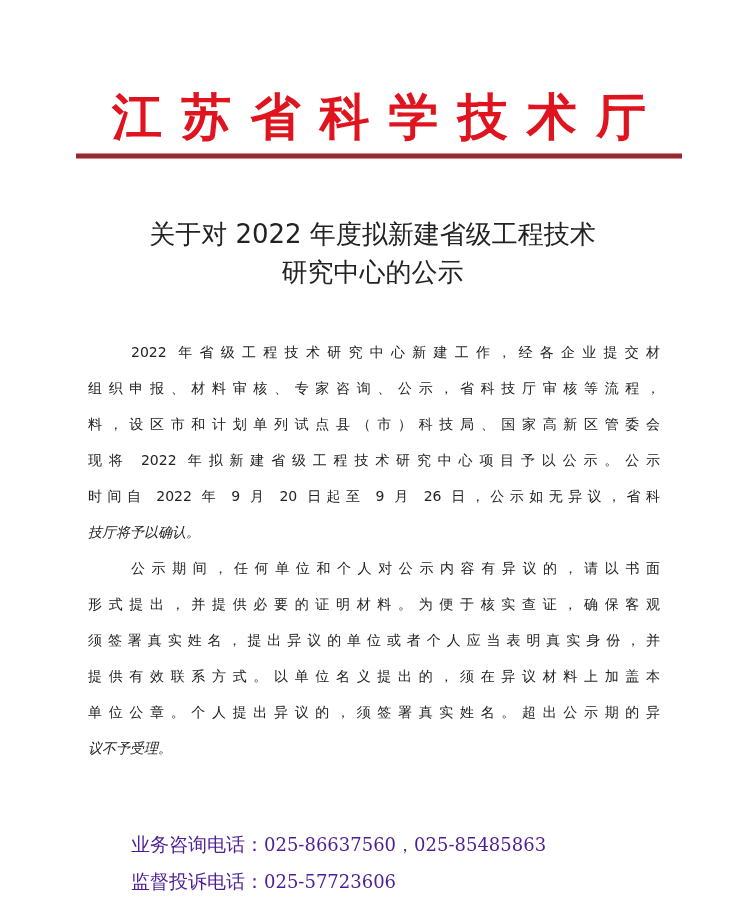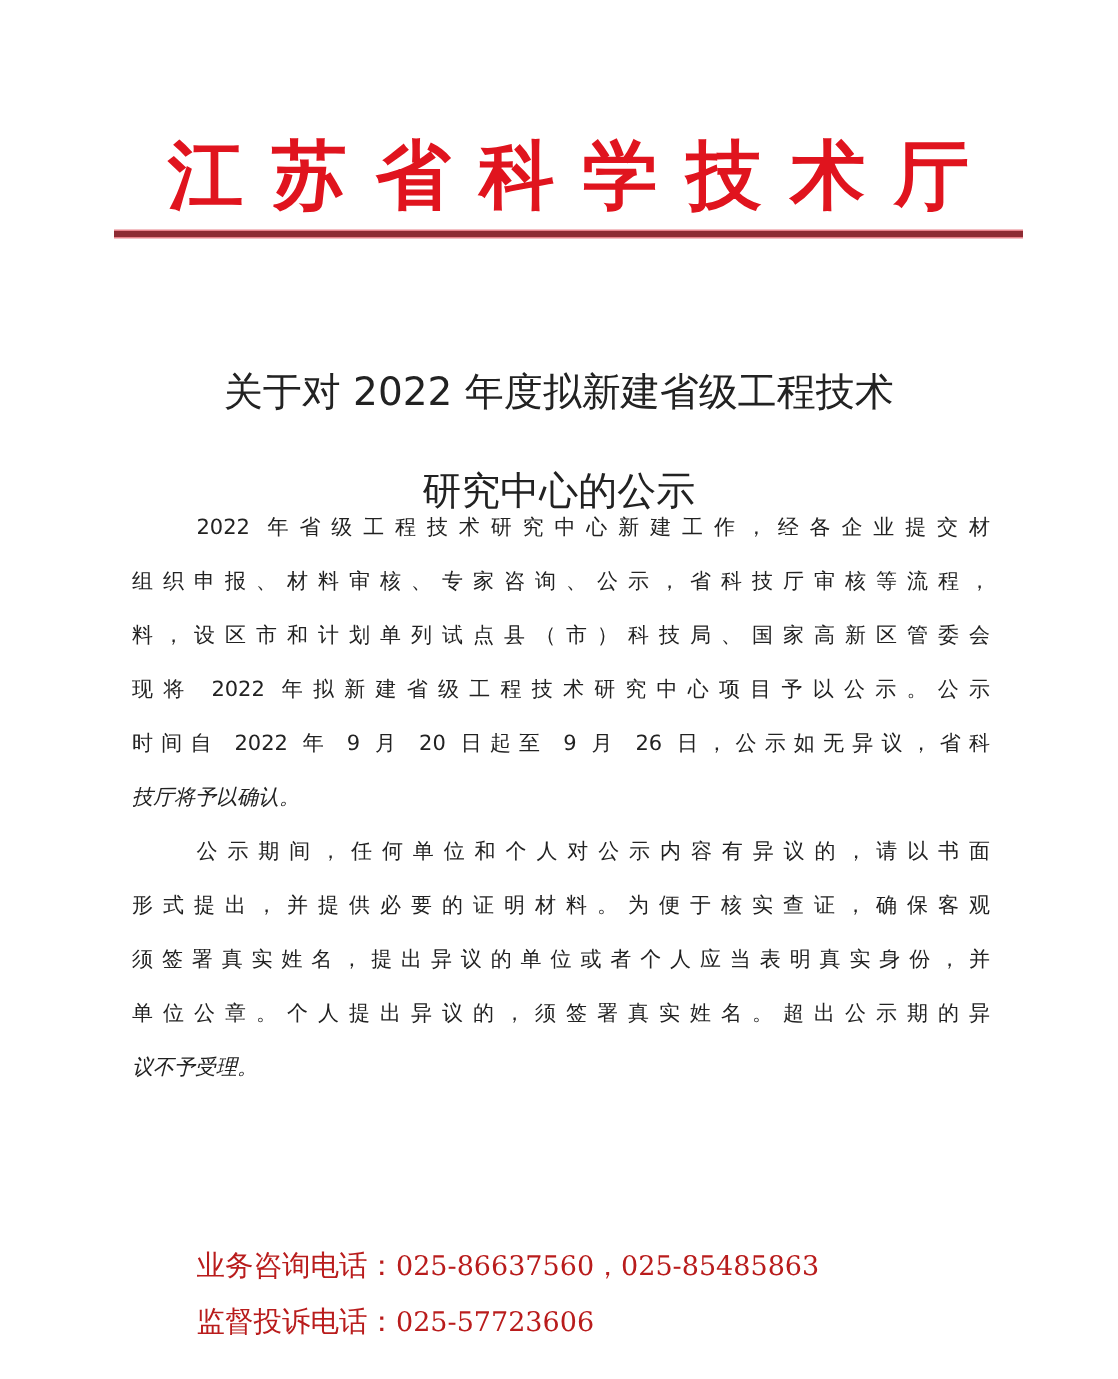--- a/index.html
+++ b/index.html
@@ -48,21 +48,21 @@
       position: absolute;
       left: 0;
       top: 215px;
       width: 745px;
       text-align: center;
       font-size: 26px;
       line-height: 38px;
       color: #222222;
       font-family: "DejaVu Sans", "Liberation Sans", sans-serif;
     }
-    .doc-title div { display: block; margin-top: 28px; }
+    .doc-title div { display: block; }
     .body-text {
       position: absolute;
       left: 88px;
       top: 334px;
       width: 572px;
       font-size: 14px;
       line-height: 36px;
       color: #222222;
       font-family: "DejaVu Sans", "Liberation Sans", sans-serif;
     }
@@ -79,21 +79,21 @@
     .body-text .line.last {
       text-align-last: left;
       font-style: italic;
     }
     .contacts {
       position: absolute;
       left: 131px;
       top: 826px;
       font-size: 19px;
       line-height: 37px;
-      color: #b91c1c;
+      color: #4c1d95;
       font-family: "DejaVu Sans", "Liberation Sans", sans-serif;
     }
     .contacts .row { display: block; white-space: nowrap; }
     .contacts .num {
       font-family: "DejaVu Serif", "Liberation Serif", serif;
       font-size: 18px;
     }
   </style>
 </head>
 <body>
@@ -122,20 +122,21 @@
     <span class="line">组织申报、材料审核、专家咨询、公示，省科技厅审核等流程，</span>
     <span class="line">料，设区市和计划单列试点县（市）科技局、国家高新区管委会</span>
     <span class="line">现将 2022 年拟新建省级工程技术研究中心项目予以公示。公示</span>
     <span class="line">时间自 2022 年 9 月 20 日起至 9 月 26 日，公示如无异议，省科</span>
     <span class="line last">技厅将予以确认。</span>
   </div>
   <div>
     <span class="line indent">公示期间，任何单位和个人对公示内容有异议的，请以书面</span>
     <span class="line">形式提出，并提供必要的证明材料。为便于核实查证，确保客观</span>
     <span class="line">须签署真实姓名，提出异议的单位或者个人应当表明真实身份，并</span>
+    <span class="line">提供有效联系方式。以单位名义提出的，须在异议材料上加盖本</span>
     <span class="line">单位公章。个人提出异议的，须签署真实姓名。超出公示期的异</span>
     <span class="line last">议不予受理。</span>
   </div>
 </div>
 
 <div class="contacts">
   <div class="row">
     <span>业务咨询电话：</span><span class="num">025-86637560，025-85485863</span>
   </div>
   <div class="row">

